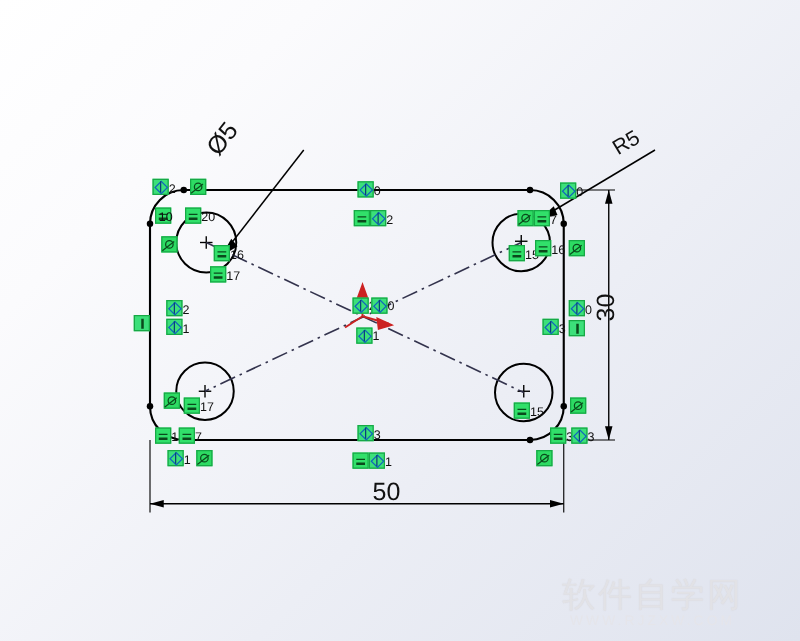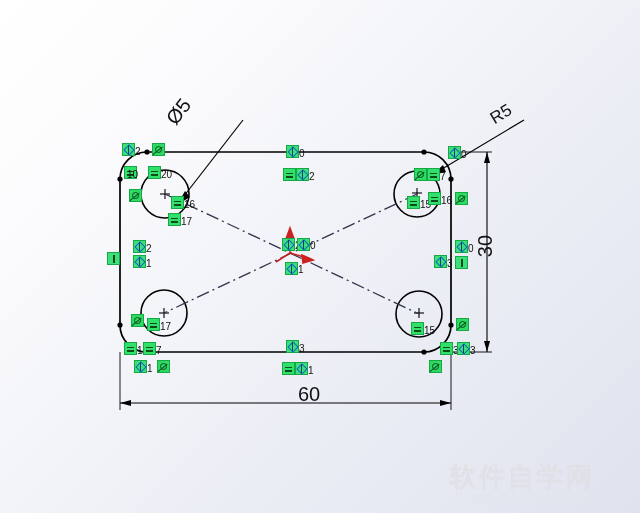--- a/index.html
+++ b/index.html
@@ -227,21 +227,21 @@
       <line x1="290" y1="253" x2="276" y2="262"></line>
     </g>
   </svg>
 
   <div class="dim-text dim-large" style="left:178px; top:108px; transform: rotate(-52deg); transform-origin: left bottom;">Ø5</div>
 
   <div class="dim-text dim-mid" style="left:496px; top:110px; transform: rotate(-31deg); transform-origin: left bottom;">R5</div>
 
   <div class="dim-text dim-large" style="left:474px; top:236px; transform: rotate(-90deg); transform-origin: center center;">30</div>
 
-  <div class="dim-text dim-large" style="left:298px; top:384px;">60</div>
+  <div class="dim-text dim-large" style="left:298px; top:384px;">50</div>
 
   <div id="constraints-layer">
       <div class="cons eq" style="left: 124px; top: 166px;"></div>
       <div class="cons-num" style="left: 127px; top: 170px;">10</div>
       <div class="cons eq" style="left: 148px; top: 166px;"></div>
       <div class="cons-num" style="left: 161px; top: 170px;">20</div>
       <div class="cons coinc" style="left: 122px; top: 143px;"></div>
       <div class="cons-num" style="left: 135px; top: 147px;">2</div>
       <div class="cons tan" style="left: 152px; top: 143px;"></div>
       <div class="cons tan" style="left: 129px; top: 189px;"></div>

